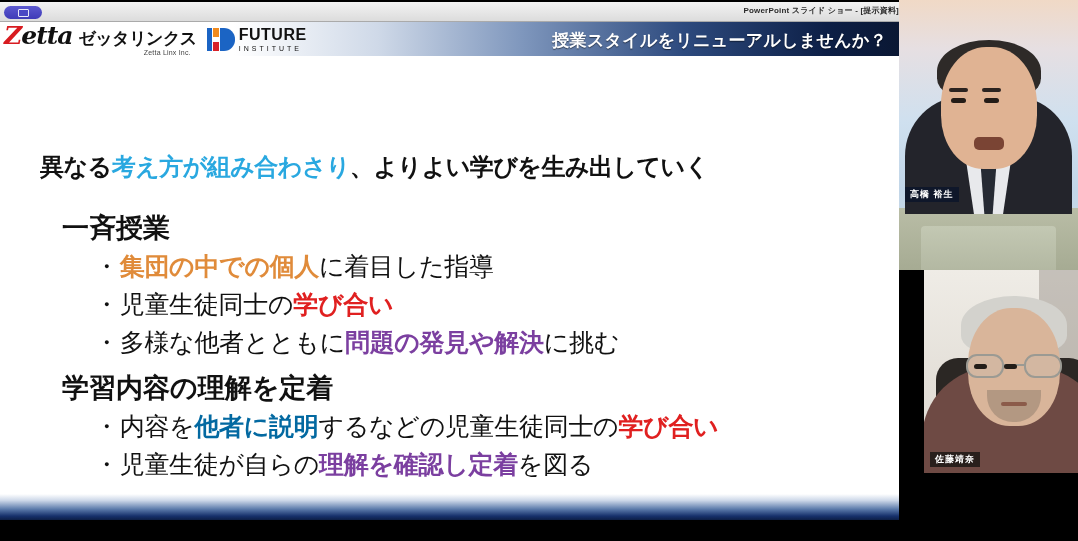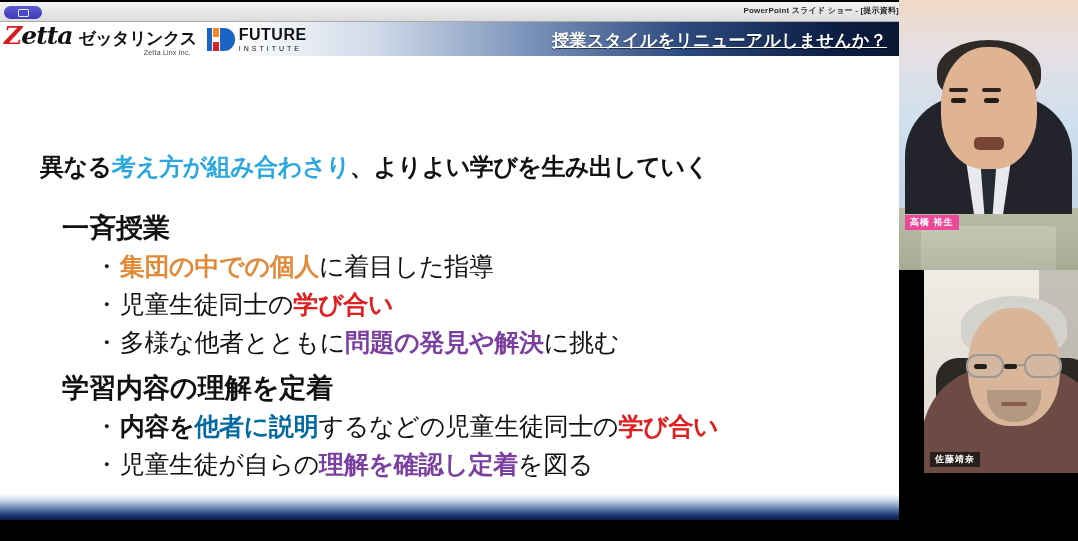--- a/index.html
+++ b/index.html
@@ -36,21 +36,21 @@
   .fi-mark { display:flex; align-items:center; gap:1px; height:23px; }
   .fi-bar { width:5px; height:23px; background:#1b64c4; }
   .fi-dot { display:flex; flex-direction:column; justify-content:space-between; height:23px; }
   .fi-dot i { display:block; width:6px; height:9px; background:#f08a1e; }
   .fi-dot i.low { background:#d8232a; }
   .fi-d { width:15px; height:23px; background:#1b64c4; border-radius:0 11px 11px 0; }
   .fi-text { display:flex; flex-direction:column; line-height:1; }
   .fi-main { font-size:16px; font-weight:bold; color:#111; letter-spacing:.5px; }
   .fi-sub { font-size:7px; color:#111; letter-spacing:3px; margin-top:2px; }
   #header-tagline { position:absolute; right:12px; top:7px; font-size:17px; font-weight:bold; color:#fff;
-      letter-spacing:.3px; text-shadow:0 1px 1px rgba(0,0,0,.5);text-decoration:underline; }
+      letter-spacing:.3px; text-shadow:0 1px 1px rgba(0,0,0,.5); }
 
   
   #slide-title { position:absolute; left:6px; top:64px; font-size:35px; font-weight:bold; color:#123a77; letter-spacing:1px; }
   #slide-subtitle { position:absolute; left:40px; top:129px; font-size:24px; font-weight:bold; color:#111; letter-spacing:-.5px; white-space:nowrap; }
 
   .section { position:absolute; left:62px; }
   .section-head { font-size:27px; font-weight:bold; color:#111; letter-spacing:0; }
   .bullets { margin-top:4px; margin-left:32px; }
   .bullet { font-size:25px; color:#111; white-space:nowrap; margin-bottom:5px; letter-spacing:-.3px; }
   .bullet .dot { margin-right:1px; }
@@ -113,21 +113,21 @@
   #cam2 .bridge { position:absolute; left:38px; top:10px; width:20px; height:2px; background:#9b9a93; }
   #cam2 .eye { position:absolute; top:94px; width:13px; height:5px; background:#231d18; border-radius:3px; }
   #cam2 .eye.l { left:50px; } #cam2 .eye.r { left:80px; }
   #cam2 .mouth { position:absolute; left:50%; transform:translateX(-50%); top:132px; width:26px; height:4px;
       background:#8b5b4a; border-radius:3px; }
   #cam2 .beard { position:absolute; left:50%; transform:translateX(-50%); top:120px; width:54px; height:32px;
       background:rgba(110,96,86,.35); border-radius:0 0 26px 26px; }
 
   .name-badge { position:absolute; left:6px; font-size:9px; font-weight:bold; color:#fff;
       padding:1px 5px; letter-spacing:1px; }
-  #name-1 { bottom:40px; background:#ec4899; }
+  #name-1 { bottom:68px; background:#0f172a; }
   #name-2 { bottom:74px; background:rgba(24,22,20,.82); }
 
   #tile-2-blank { position:absolute; left:0; bottom:0; width:179px; height:68px; background:#000; }
 </style>
 </head>
 <body>
 
 <div id="app">
 
   <div id="share-region">
@@ -181,21 +181,21 @@
         <div class="bullets" id="s1-bullets">
             <div class="bullet"><span class="dot">・</span><span style="color: rgb(224, 139, 58); font-weight: bold;">集団の中での個人</span><span style="color: rgb(17, 17, 17); font-weight: normal;">に着目した指導</span></div>
             <div class="bullet"><span class="dot">・</span><span style="color: rgb(17, 17, 17); font-weight: normal;">児童生徒同士の</span><span style="color: rgb(224, 32, 32); font-weight: bold;">学び合い</span></div>
             <div class="bullet"><span class="dot">・</span><span style="color: rgb(17, 17, 17); font-weight: normal;">多様な他者とともに</span><span style="color: rgb(123, 63, 160); font-weight: bold;">問題の発見や解決</span><span style="color: rgb(17, 17, 17); font-weight: normal;">に挑む</span></div>
           </div>
       </div>
 
       <div class="section" id="section2">
         <div class="section-head">学習内容の理解を定着</div>
         <div class="bullets" id="s2-bullets">
-            <div class="bullet"><span class="dot">・</span><span style="color: rgb(17, 17, 17); font-weight: bold; text-align: center;">内容を</span><span style="color: #0369a1; font-weight: bold;">他者に説明</span><span style="color: rgb(17, 17, 17); font-weight: normal;">するなどの児童生徒同士の</span><span style="color: rgb(224, 32, 32); font-weight: bold;">学び合い</span></div>
+            <div class="bullet"><span class="dot">・</span><span style="color: rgb(17, 17, 17); font-weight: normal; text-align: center;">内容を</span><span style="color: #0369a1; font-weight: bold;">他者に説明</span><span style="color: rgb(17, 17, 17); font-weight: normal;">するなどの児童生徒同士の</span><span style="color: rgb(224, 32, 32); font-weight: bold;">学び合い</span></div>
             <div class="bullet"><span class="dot">・</span><span style="color: rgb(17, 17, 17); font-weight: normal;">児童生徒が自らの</span><span style="color: rgb(123, 63, 160); font-weight: bold;">理解を確認し定着</span><span style="color: rgb(17, 17, 17); font-weight: normal;">を図る</span></div>
           </div>
       </div>
 
       <div id="footer-note">学習指導要領の趣旨の実現に向けた個別最適な学びと協働的な学びの一体的な充実に関する参考資料</div>
       <div id="footer-url">https://www.pref.oita.jp/uploaded/attachment/2108218.pdf</div>
 
       <div id="slide-bottom"></div>
     </div>
   </div>

